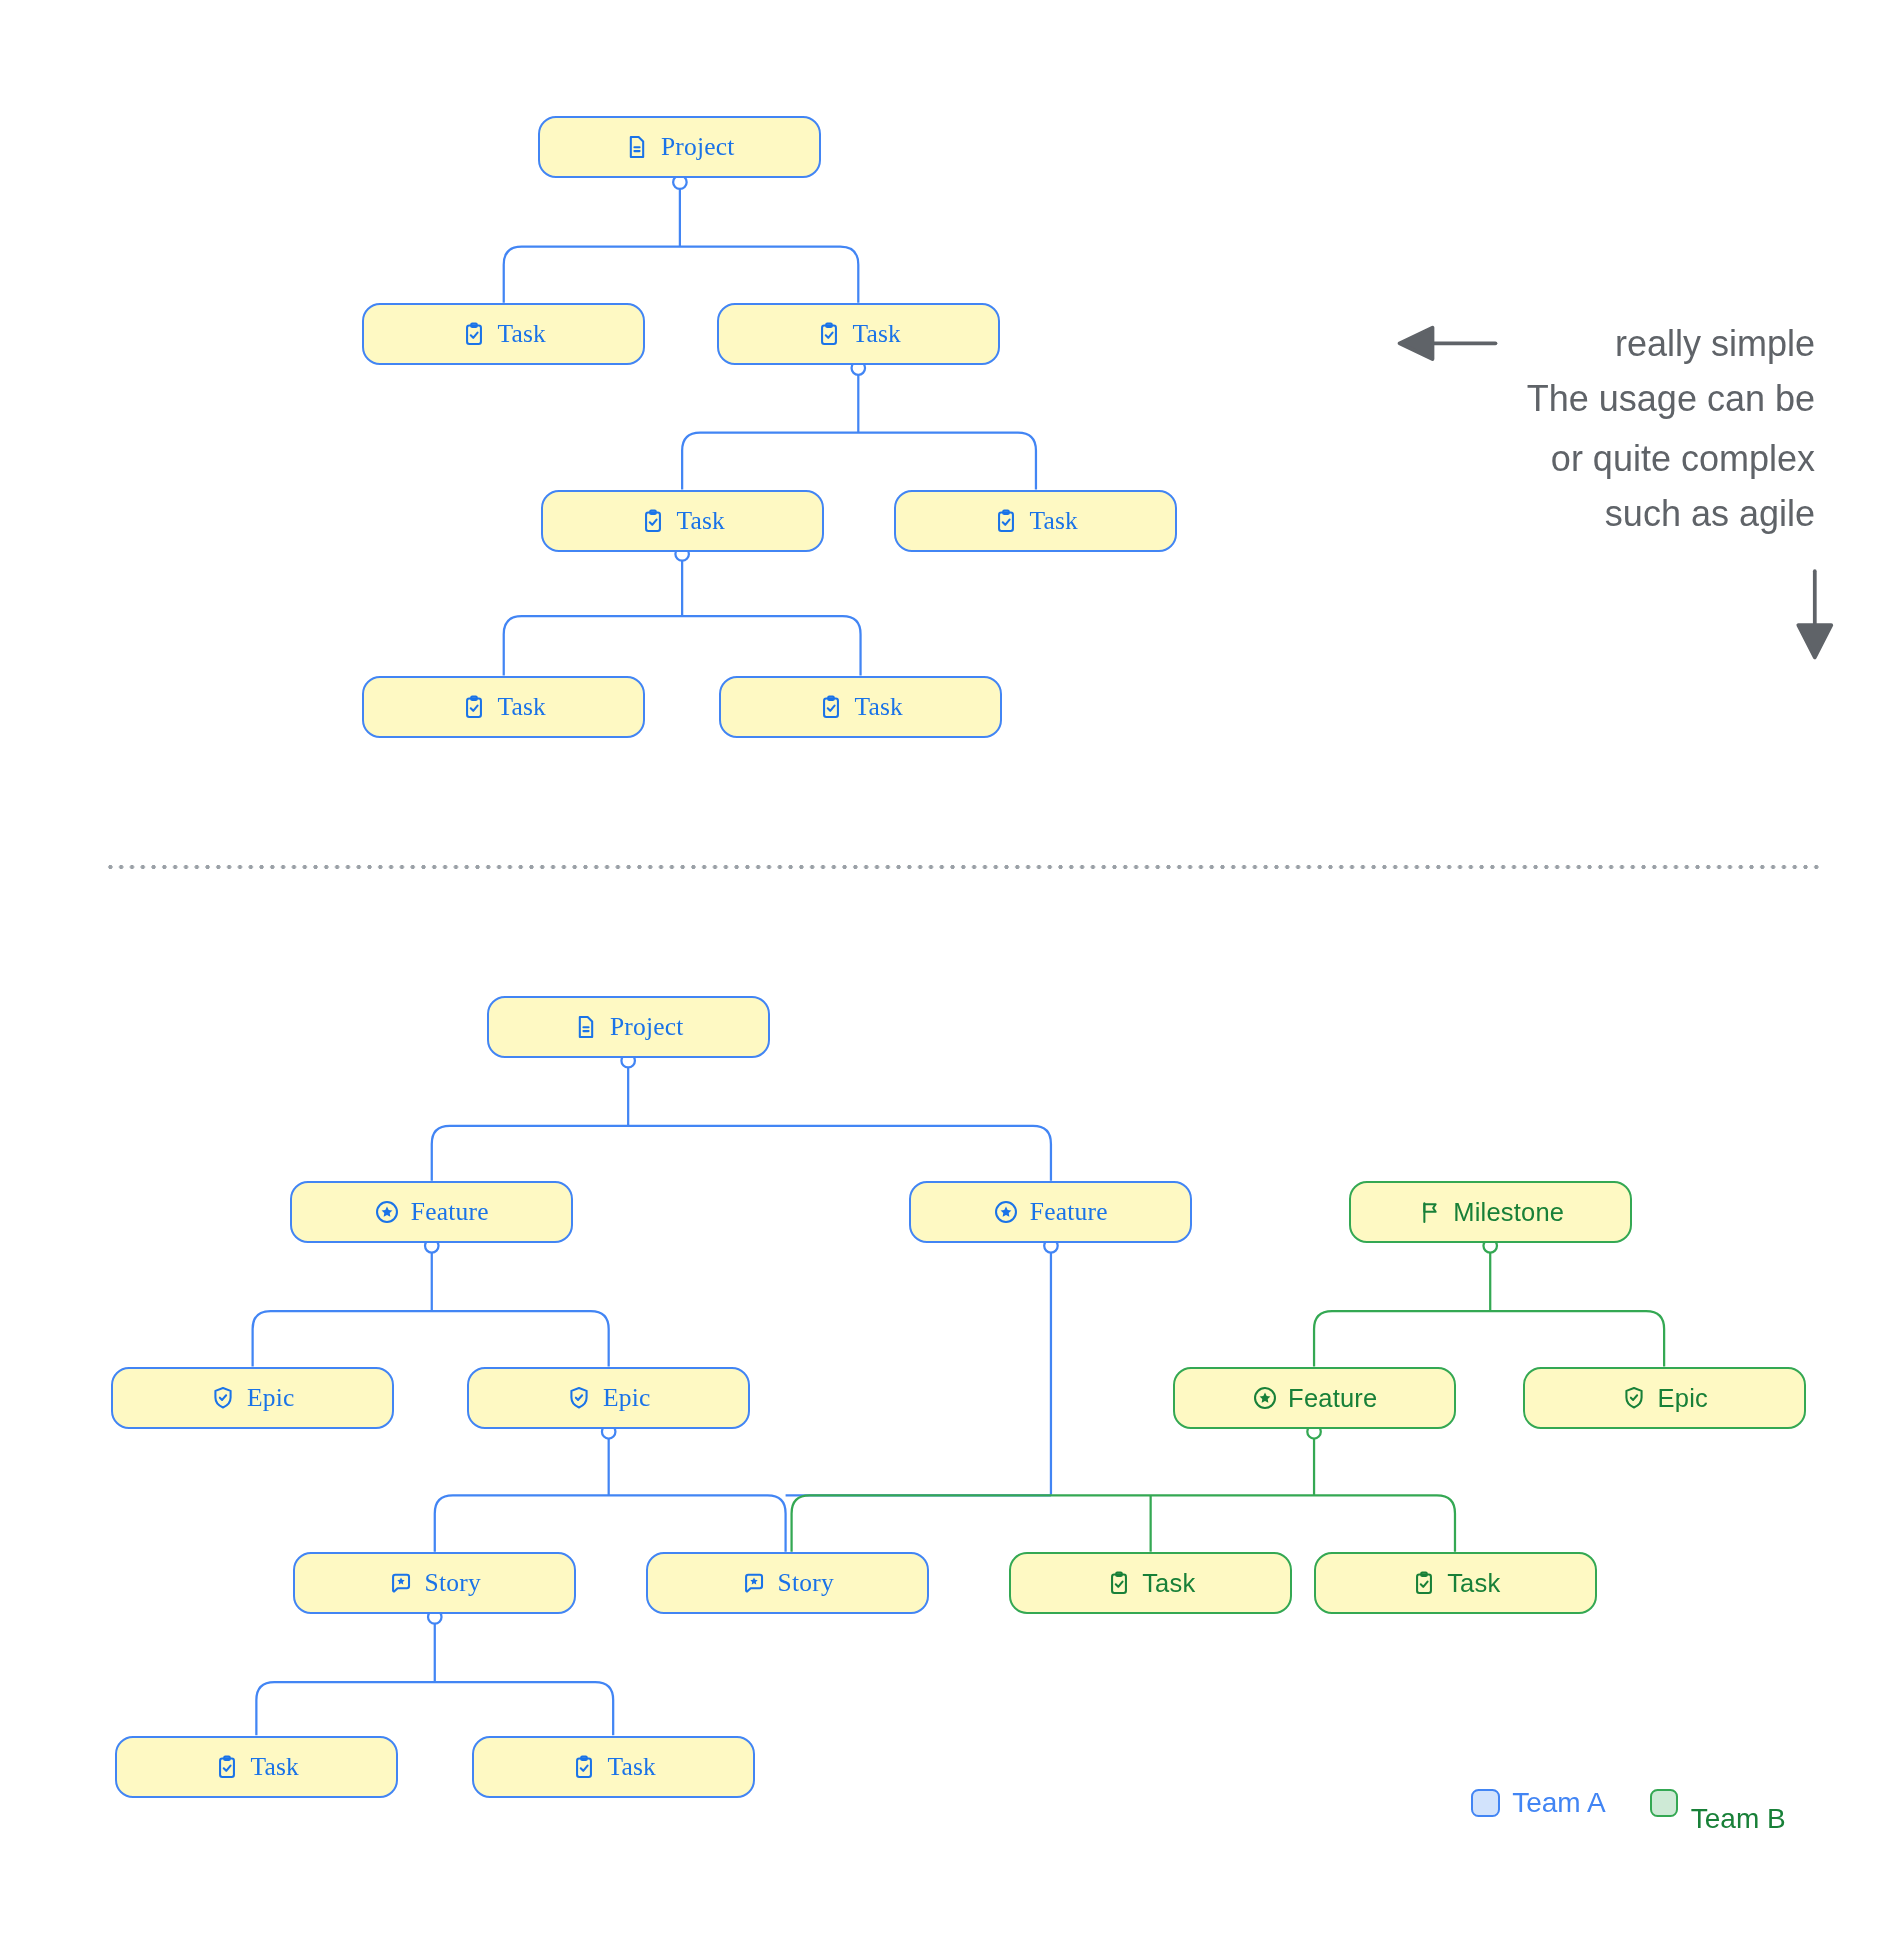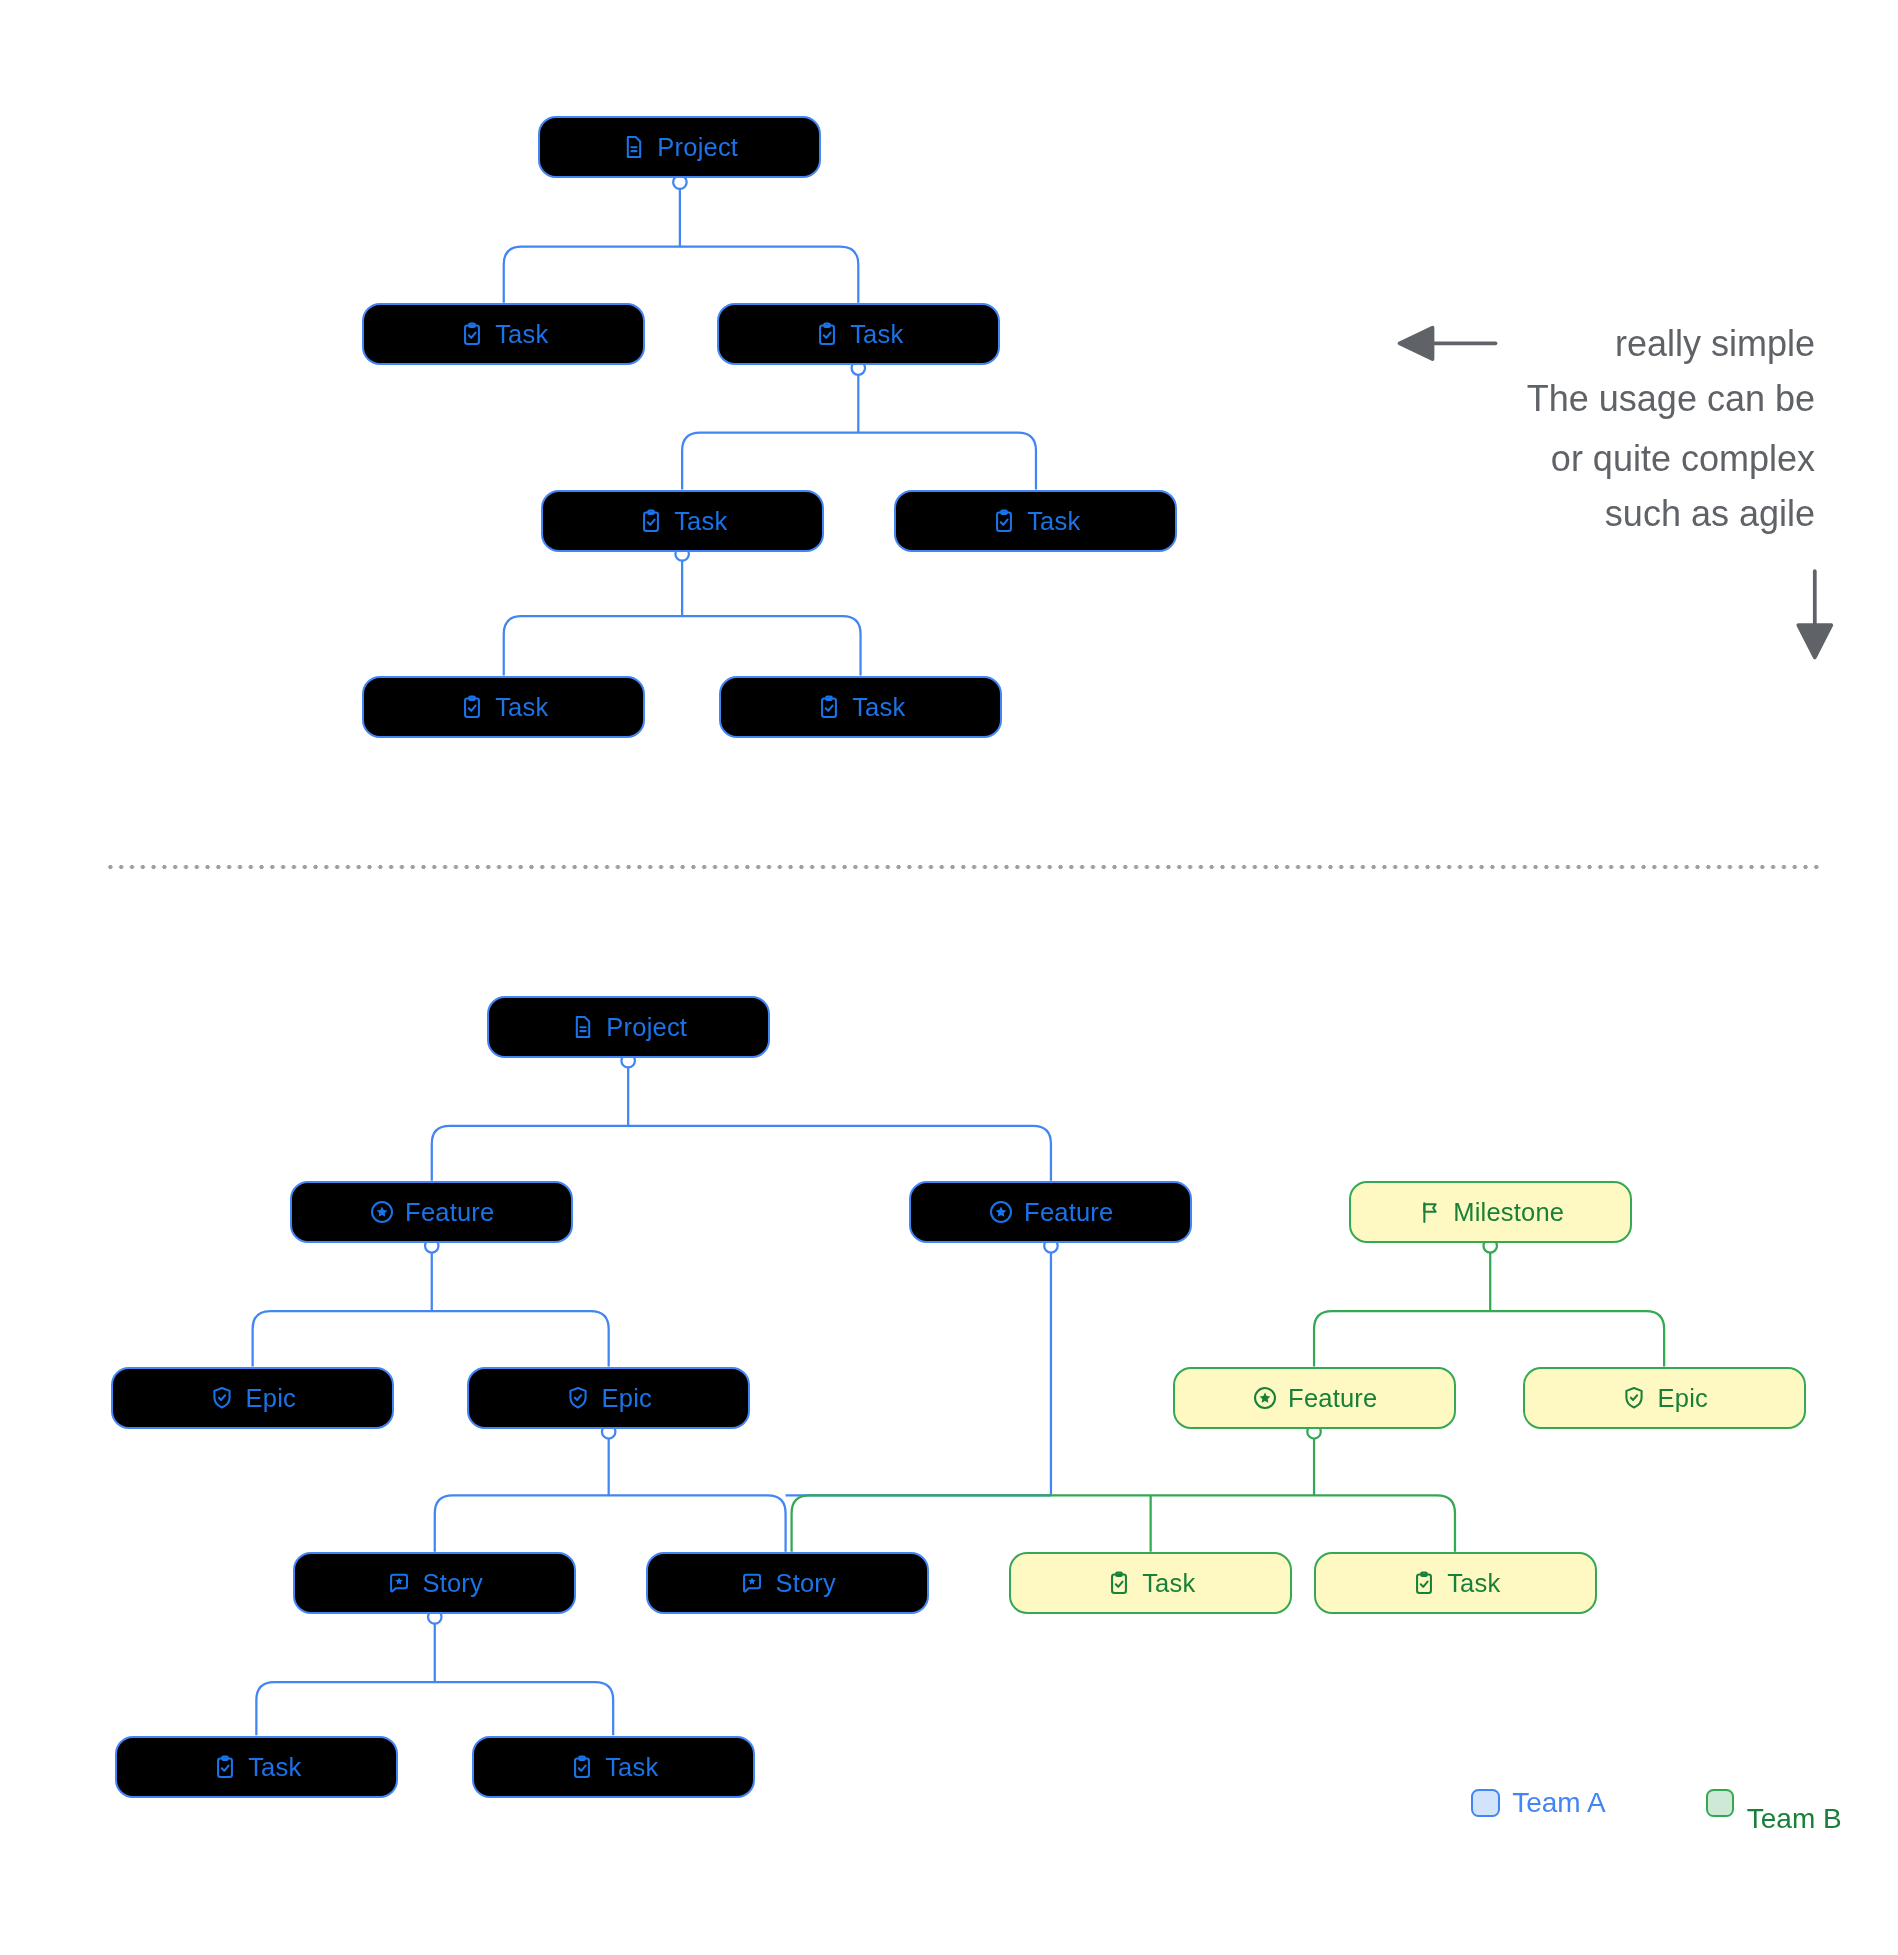--- a/index.html
+++ b/index.html
@@ -2,30 +2,30 @@
 <html style="font-size:12px"><head>
 <meta charset="utf-8">
 <style>
   html,body{margin:0;padding:0;background:#fff;}
   .canvas{position:relative;width:1898px;height:1955px;background:#fff;overflow:hidden;
           font-family:"Liberation Sans","DejaVu Sans",sans-serif;}
   svg.wires{position:absolute;left:0;top:0;width:1898px;height:1955px;}
   .node{position:absolute;display:flex;align-items:center;justify-content:center;gap:10.5px;
         width:283px;height:62px;border-radius:18px;border:2.2px solid;box-sizing:border-box;
         font-size:25.5px;font-weight:500;letter-spacing:0.2px;}
-  .team-a{background:#000000;border-color:#4285F4;color:#1A73E8;}
+  .team-a{background:#fef9c3;border-color:#4285F4;color:#1A73E8;font-family:Liberation Serif, serif;}
   .team-b{background:#fef9c3;border-color:#34A853;color:#188038;}
   .ic{width:26px;height:26px;display:block;}
   .annotation{position:absolute;right:83px;top:316px;text-align:right;color:#5F6368;
               font-size:36px;line-height:55px;font-weight:400;}
   .annotation .para2{margin-top:5px;}
   .divider{position:absolute;left:105px;top:864px;width:1717px;height:6px;
            background-image:radial-gradient(circle,#9AA0A6 1.9px,transparent 2.3px);
            background-size:10.8px 6px;background-repeat:repeat-x;background-position:0 50%;}
-  .legend{position:absolute;left:1471px;top:1771px;display:flex;align-items:center;gap:100px;}
+  .legend{position:absolute;left:1471px;top:1771px;display:flex;align-items:center;gap:44px;}
   .legend-item{display:flex;align-items:center;gap:12.7px;}
   .swatch{width:28.5px;height:28.5px;border-radius:7.5px;border:2.2px solid;box-sizing:border-box;}
   .swatch-a{background:#D2E3FC;border-color:#4285F4;}
   .swatch-b{background:#CEEAD6;border-color:#34A853;}
   .legend-label{font-size:28px;font-weight:500;}
   .legend-label.a{color:#4285F4;}
   .legend-label.b{color:#188038;margin-top:32px;}
   .symbols{position:absolute;width:0;height:0;overflow:hidden;}
 </style>
 </head>

